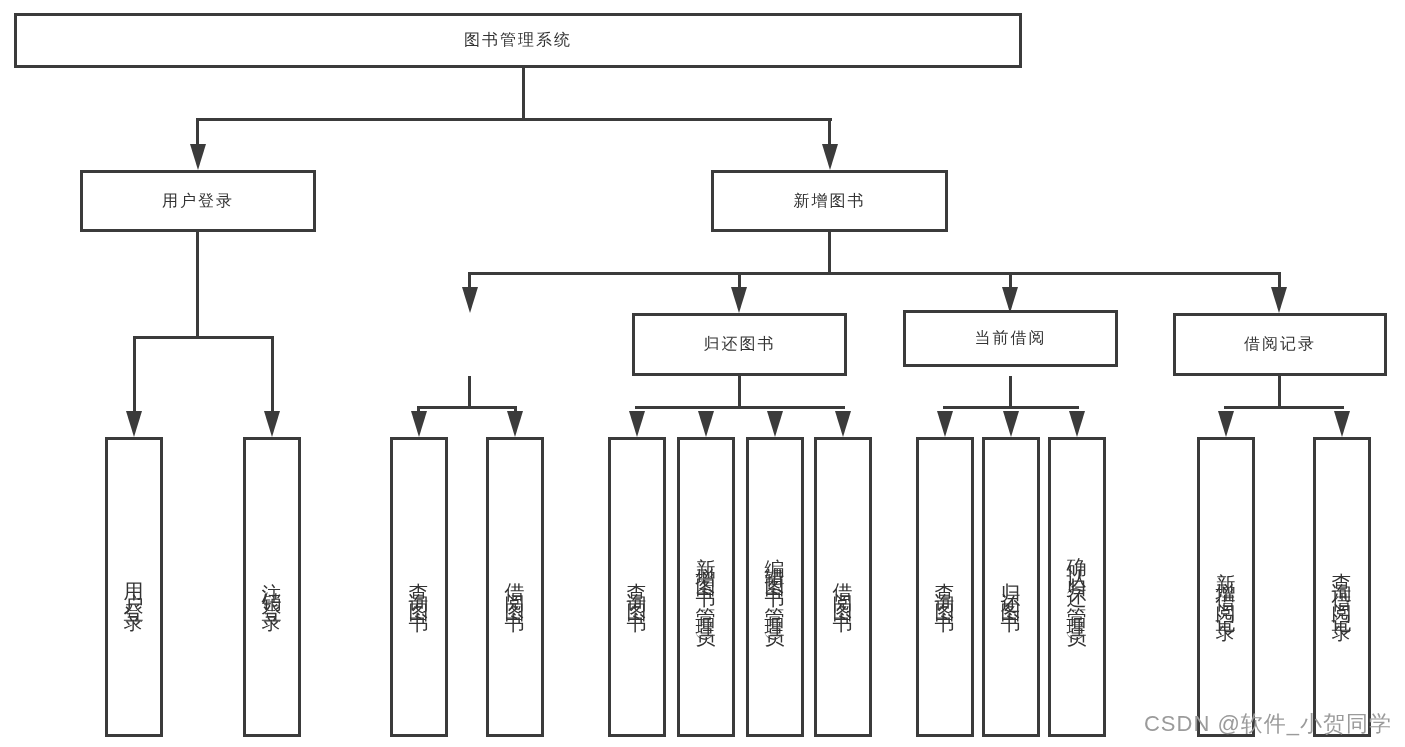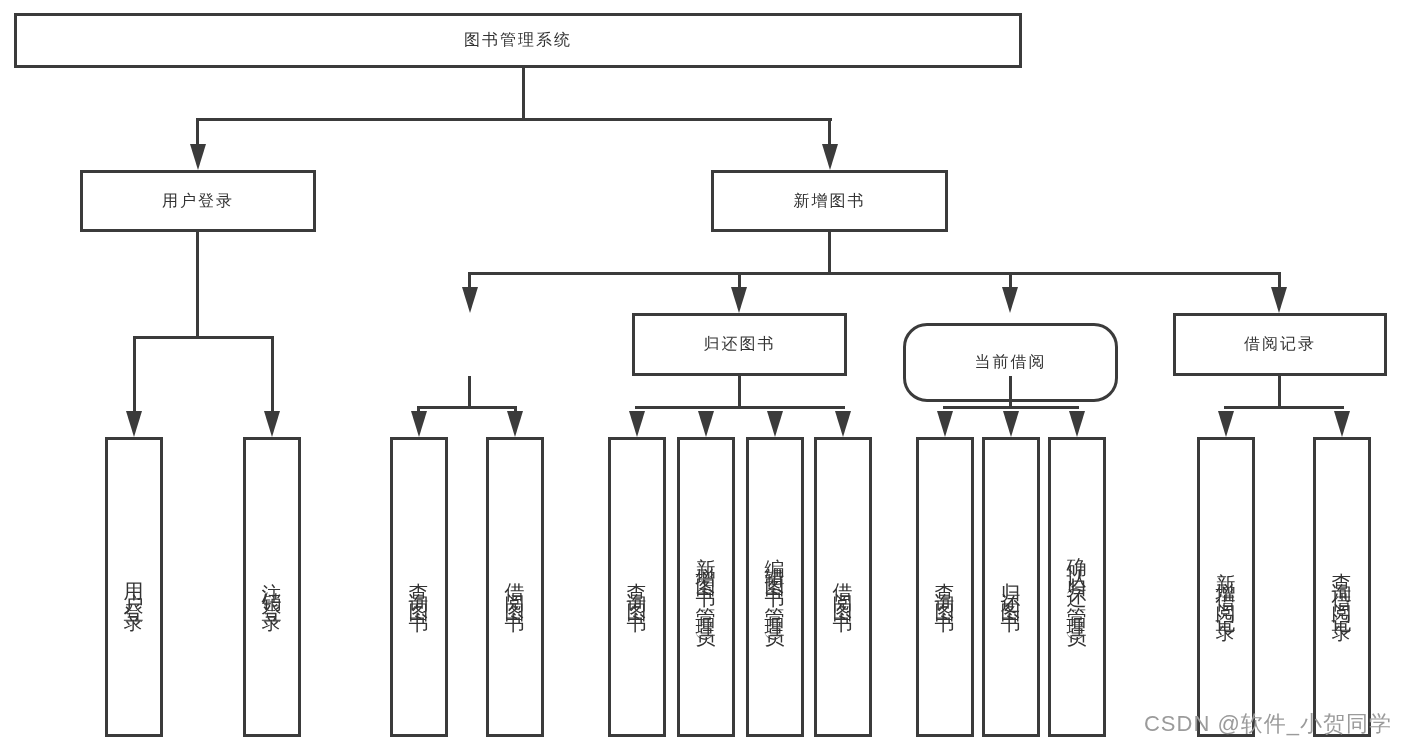--- a/index.html
+++ b/index.html
@@ -66,21 +66,21 @@
   <div class="box box-h" style="left:80px;top:170px;width:236px;height:62px;">
     <span>用户登录</span>
   </div>
   <div class="box box-h" style="left:711px;top:170px;width:237px;height:62px;">
     <span>新增图书</span>
   </div>
 
   <div class="box box-h" style="left:632px;top:313px;width:215px;height:63px;">
     <span>归还图书</span>
   </div>
-  <div class="box box-h" style="left:903px;top:323px;width:215px;height:79px;border-radius:24px;">
+  <div class="box box-h" style="left:903px;top:310px;width:215px;height:57px;">
     <span>当前借阅</span>
   </div>
   <div class="box box-h" style="left:1173px;top:313px;width:214px;height:63px;">
     <span>借阅记录</span>
   </div>
 
   <div class="box box-v" style="left:105px;top:437px;width:58px;height:300px;">
     <span>用户登录</span>
   </div>
   <div class="box box-v" style="left:243px;top:437px;width:58px;height:300px;">

